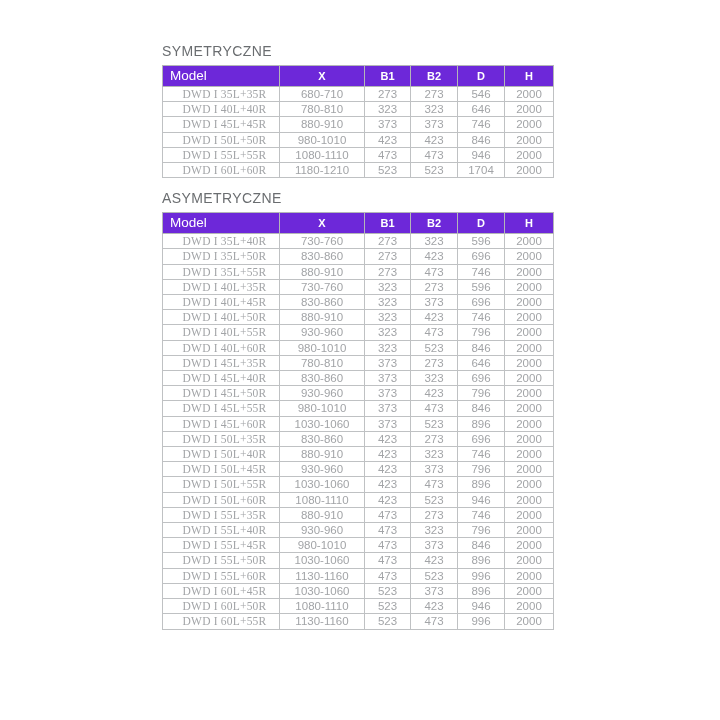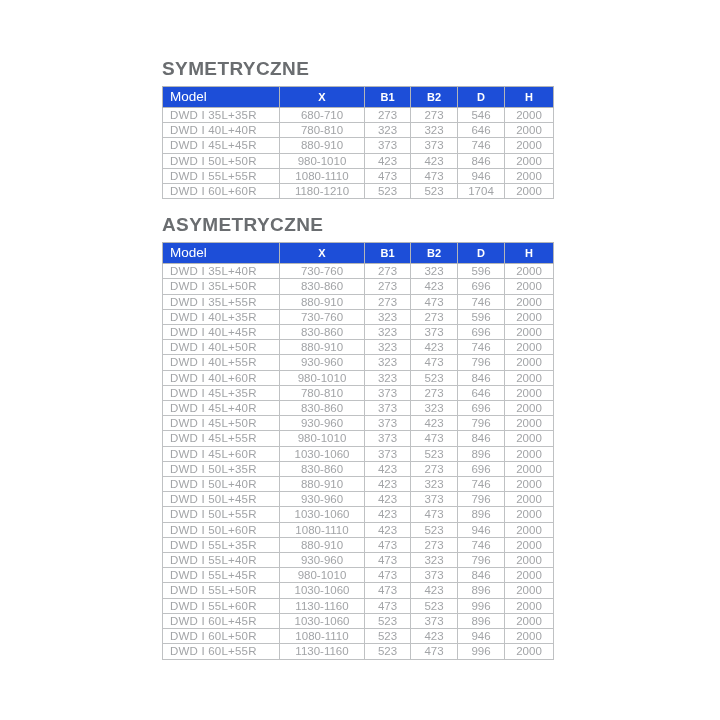--- a/index.html
+++ b/index.html
@@ -12,34 +12,34 @@
     -webkit-font-smoothing: antialiased;
   }
   .content {
     position: absolute;
     left: 162px;
     top: 43px;
     width: 391px;
   }
   .section + .section { margin-top: 12px; }
   .table-title {
-    margin: 15px 0 6px 0;
-    font-size: 19px;
-    font-weight: bold;
+    margin: 0 0 6px 0;
+    font-size: 14px;
+    font-weight: normal;
     letter-spacing: 0.4px;
     color: #6a6d70;
   }
   table.spec-table {
     border-collapse: collapse;
     table-layout: fixed;
     width: 391px;
     border: 1px solid #a9abad;
   }
   table.spec-table th {
-    background: #1d4ed8;
+    background: #6d28d9;
     color: #ffffff;
     border: 1px solid #b4b6b8;
     height: 20px;
     font-size: 11px;
     font-weight: bold;
     text-align: center;
     padding: 0;
     line-height: 20px;
     margin-top: 44px;
   }
@@ -54,23 +54,24 @@
     height: 14.2px;
     padding: 0;
     font-size: 11.5px;
     color: #a2a4a7;
     text-align: center;
     line-height: 14.2px;
     white-space: nowrap;
     overflow: hidden;
   }
   table.spec-table td.model {
-    text-align: left;
+    text-align: center;
     padding-left: 7px;
     letter-spacing: 0.2px;
+    font-family: Liberation Serif, serif;
   }
   col.c-model { width: 117px; }
   col.c-x     { width: 85px; }
   col.c-b1    { width: 46px; }
   col.c-b2    { width: 47px; }
   col.c-d     { width: 47px; }
   col.c-h     { width: 49px; }
 </style>
 </head>
 <body>

